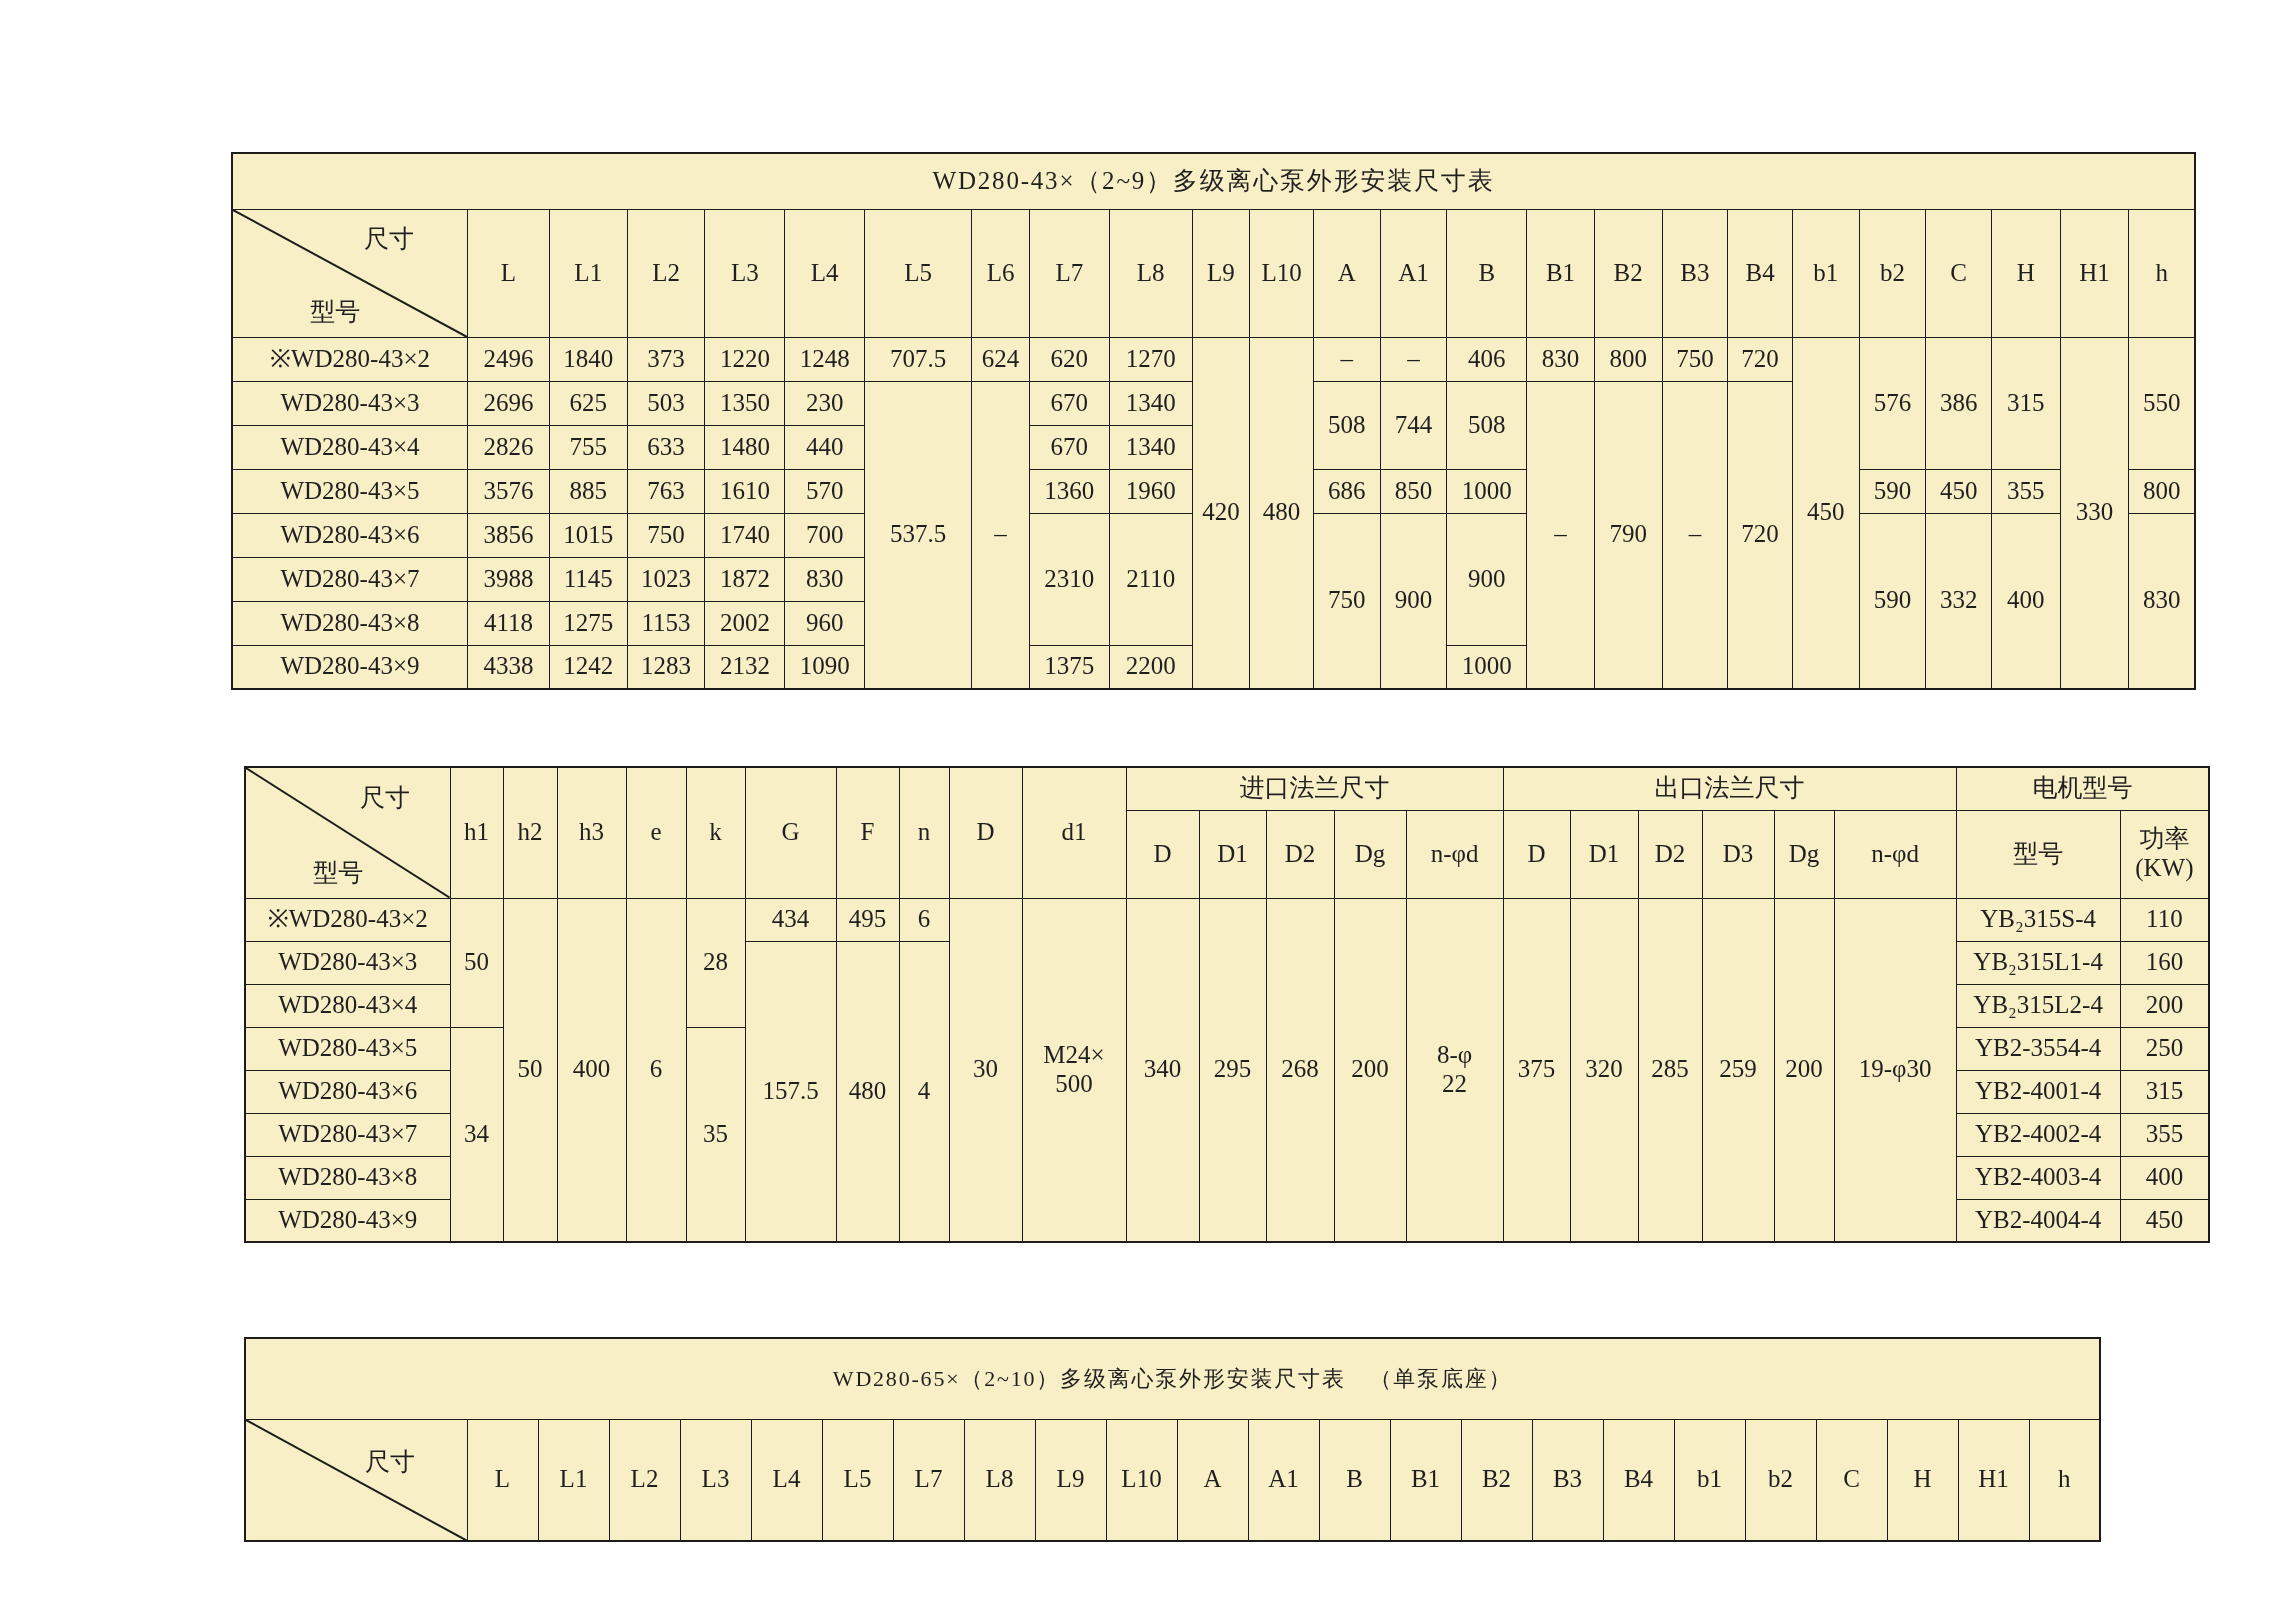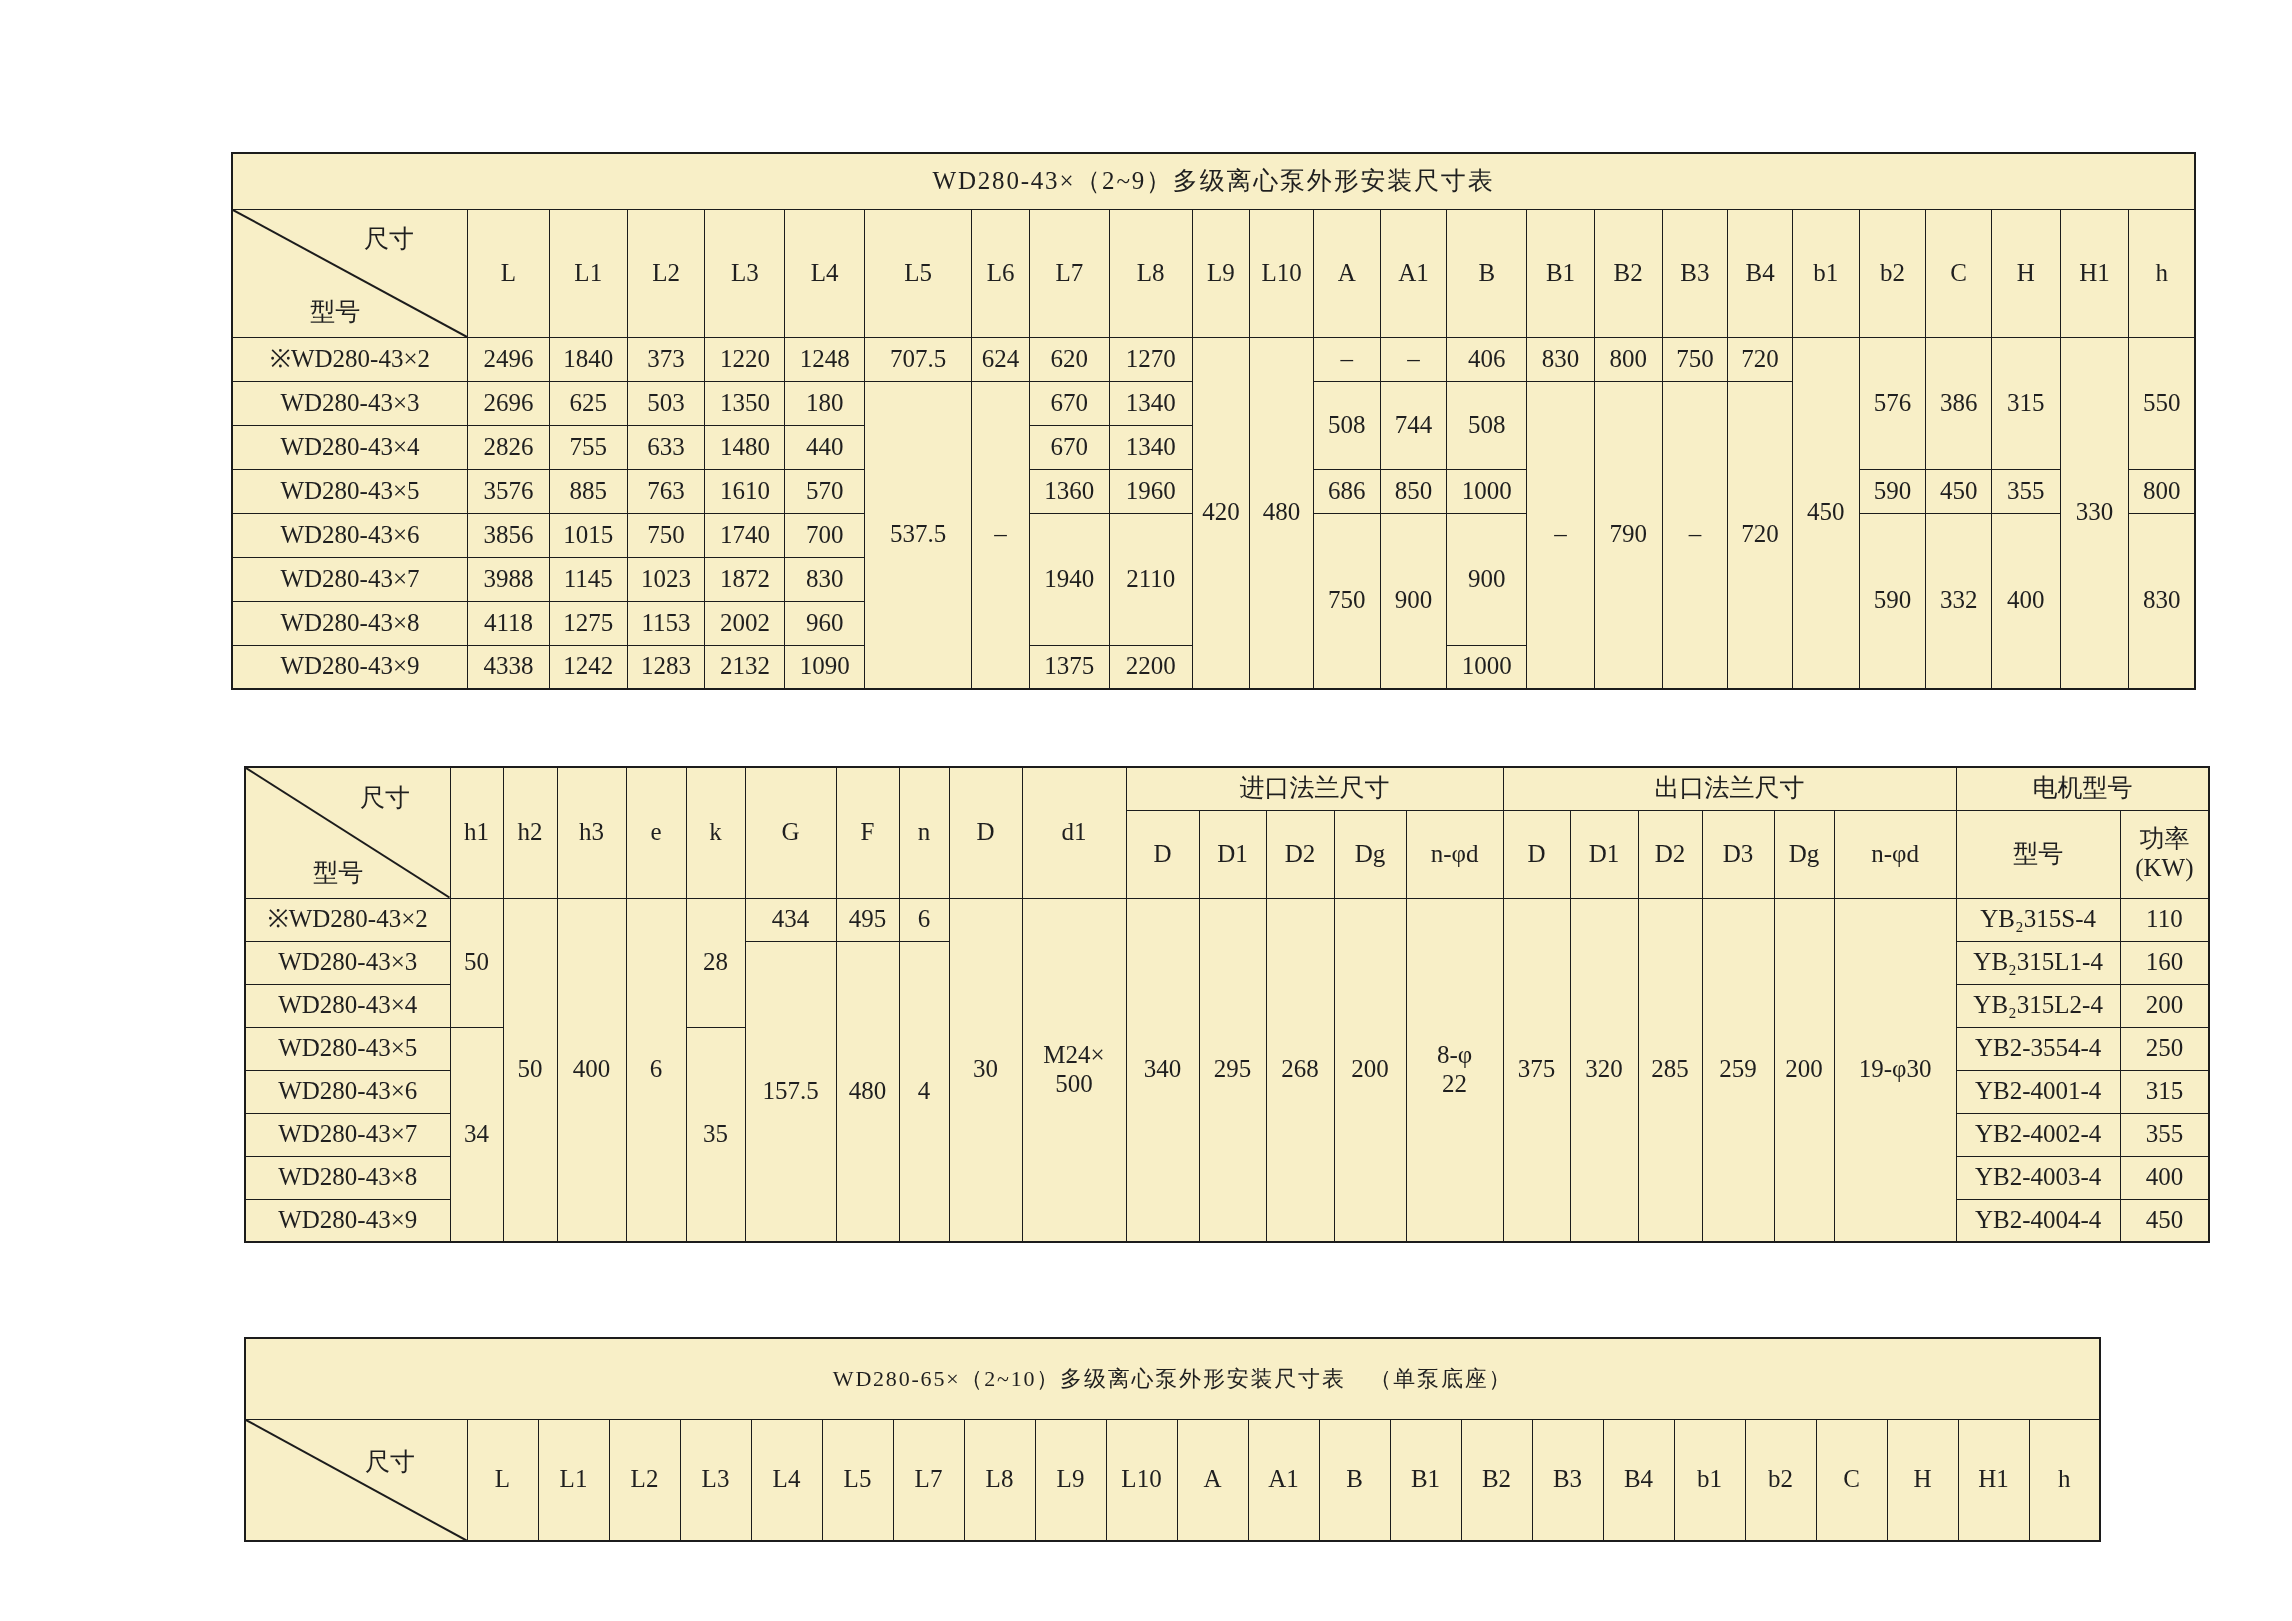--- a/index.html
+++ b/index.html
@@ -154,21 +154,21 @@
       <td rowspan="3">315</td>
       <td rowspan="8">330</td>
       <td rowspan="3">550</td>
     </tr>
     <tr class="r-data">
       <td>WD280-43×3</td>
       <td>2696</td>
       <td>625</td>
       <td>503</td>
       <td>1350</td>
-      <td>180</td>
+      <td>230</td>
       <td rowspan="7">537.5</td>
       <td rowspan="7">–</td>
       <td>670</td>
       <td>1340</td>
       <td rowspan="2">508</td>
       <td rowspan="2">744</td>
       <td rowspan="2">508</td>
       <td rowspan="7">–</td>
       <td rowspan="7">790</td>
       <td rowspan="7">–</td>
@@ -201,21 +201,21 @@
       <td>355</td>
       <td>800</td>
     </tr>
     <tr class="r-data">
       <td>WD280-43×6</td>
       <td>3856</td>
       <td>1015</td>
       <td>750</td>
       <td>1740</td>
       <td>700</td>
-      <td rowspan="3">1940</td>
+      <td rowspan="3">2310</td>
       <td rowspan="3">2110</td>
       <td rowspan="4">750</td>
       <td rowspan="4">900</td>
       <td rowspan="3">900</td>
       <td rowspan="4">590</td>
       <td rowspan="4">332</td>
       <td rowspan="4">400</td>
       <td rowspan="4">830</td>
     </tr>
     <tr class="r-data">

